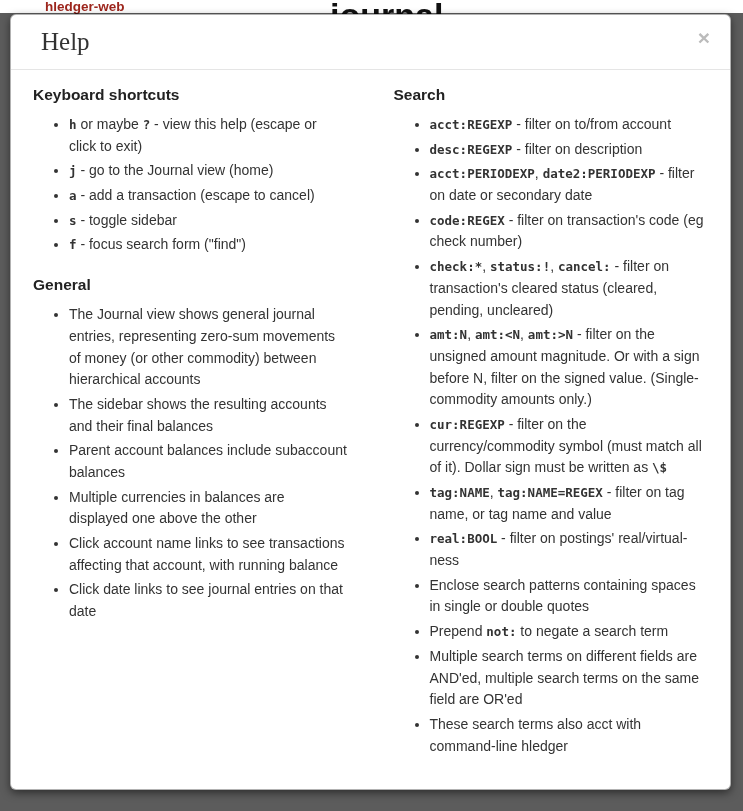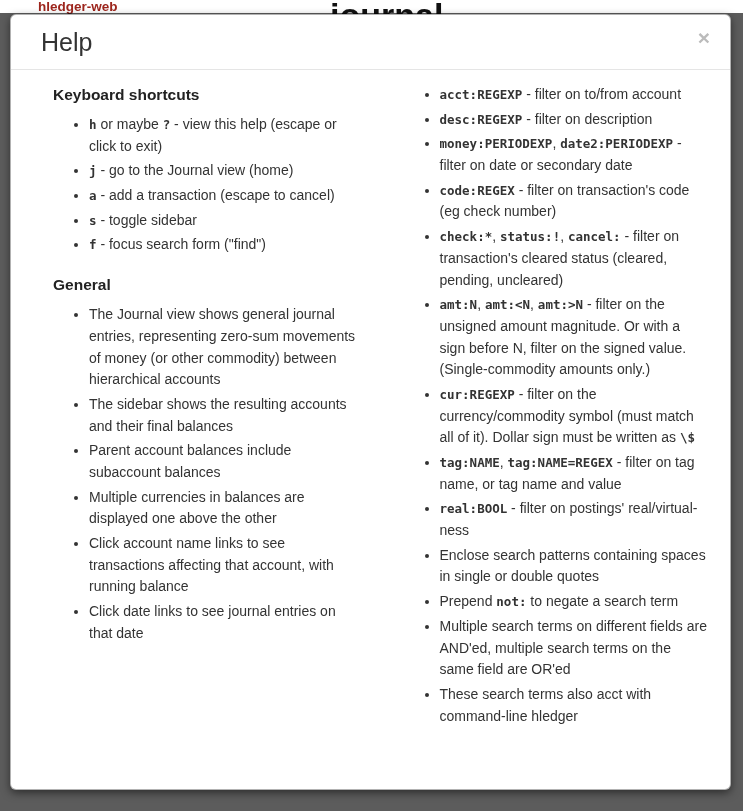--- a/index.html
+++ b/index.html
@@ -11,21 +11,21 @@
     font-family: "Liberation Sans", "DejaVu Sans", sans-serif;
     color: #333;
   }
 
   
   .page-behind {
     position: absolute; top: 0; left: 0; right: 0; height: 70px;
     background: #fff;
   }
   .brand-link {
-    position: absolute; left: 38px; top: -1px;
+    position: absolute; left: 45px; top: -1px;
     font-size: 13.5px; font-weight: bold;
     color: #9d261d; text-decoration: none; cursor: pointer;
   }
   .page-heading {
     position: absolute; left: 330px; top: -4px;
     font-size: 34px; font-weight: bold; color: #111;
     white-space: nowrap;
   }
 
   
@@ -44,32 +44,32 @@
     box-shadow: 0 3px 9px rgba(0,0,0,0.5);
     overflow: hidden;
   }
   .modal-header {
     position: relative;
     padding: 12px 30px;
     border-bottom: 1px solid #e5e5e5;
   }
   .modal-title {
     font-size: 25px; line-height: 30px;
-    font-weight: 500; color: #333;
+    font-weight: 500; color: #333; font-family: Liberation Serif, serif;
   }
   .close-btn {
     position: absolute; right: 14px; top: 10px;
     border: none; background: none; padding: 2px 6px;
     font-size: 21px; line-height: 1; font-weight: bold;
     color: #bbb; cursor: pointer;
     font-family: "Liberation Sans", sans-serif;
   }
   .modal-body {
     padding: 14px 22px 20px;
-    display: flex; gap: 46px; margin-left: 20px;
+    display: flex; gap: 46px;
   }
   .help-col { flex: 1 1 0; min-width: 0; }
 
   .section-heading {
     font-size: 15.5px; font-weight: bold; color: #222;
     margin: 20px 0 10px;
   }
   .help-col .section-heading:first-child { margin-top: 2px; }
 
   .help-list {
@@ -114,24 +114,25 @@
         <ul class="help-list">
           <li>The Journal view shows general journal entries, representing zero-sum movements of money (or other commodity) between hierarchical accounts</li>
           <li>The sidebar shows the resulting accounts and their final balances</li>
           <li>Parent account balances include subaccount balances</li>
           <li>Multiple currencies in balances are displayed one above the other</li>
           <li>Click account name links to see transactions affecting that account, with running balance</li>
           <li>Click date links to see journal entries on that date</li>
         </ul>
       </div>
     <div class="help-col">
+        <div class="section-heading">Search</div>
         <ul class="help-list">
           <li><code>acct:REGEXP</code> - filter on to/from account</li>
           <li><code>desc:REGEXP</code> - filter on description</li>
-          <li><code>money:PERIODEXP</code>, <code>date2:PERIODEXP</code> - filter on date or secondary date</li>
+          <li><code>acct:PERIODEXP</code>, <code>date2:PERIODEXP</code> - filter on date or secondary date</li>
           <li><code>code:REGEX</code> - filter on transaction's code (eg check number)</li>
           <li><code>check:*</code>, <code>status:!</code>, <code>cancel:</code> - filter on transaction's cleared status (cleared, pending, uncleared)</li>
           <li><code>amt:N</code>, <code>amt:&lt;N</code>, <code>amt:&gt;N</code> - filter on the unsigned amount magnitude. Or with a sign before N, filter on the signed value. (Single-commodity amounts only.)</li>
           <li><code>cur:REGEXP</code> - filter on the currency/commodity symbol (must match all of it). Dollar sign must be written as <code>\$</code></li>
           <li><code>tag:NAME</code>, <code>tag:NAME=REGEX</code> - filter on tag name, or tag name and value</li>
           <li><code>real:BOOL</code> - filter on postings' real/virtual-ness</li>
           <li>Enclose search patterns containing spaces in single or double quotes</li>
           <li>Prepend <code>not:</code> to negate a search term</li>
           <li>Multiple search terms on different fields are AND'ed, multiple search terms on the same field are OR'ed</li>
           <li>These search terms also acct with command-line hledger</li>

